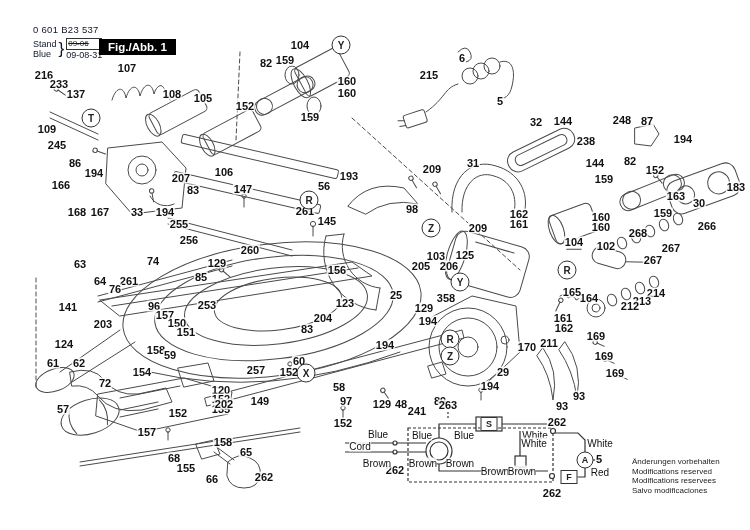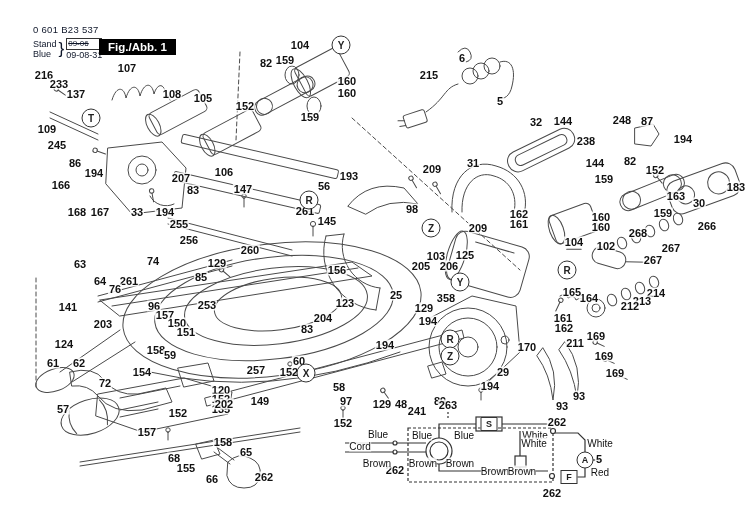--- a/index.html
+++ b/index.html
@@ -296,20 +296,26 @@
       </div>
       <span class="brace">}</span>
       <div class="si-dates">
         <span class="struck">09-06</span>
         <span>09-08-31</span>
       </div>
     </div>
   </div>
   <div class="fig-box">Fig./Abb. 1</div>
 
+  <div class="rev-note">
+    <div>Änderungen vorbehalten</div>
+    <div>Modifications reserved</div>
+    <div>Modifications reservees</div>
+    <div>Salvo modificaciones</div>
+  </div>
 
   <div class="layer" id="annotation-layer">
       <span class="callout" style="left: 44px; top: 75px;">216</span>
       <span class="callout" style="left: 59px; top: 84px;">233</span>
       <span class="callout" style="left: 76px; top: 94px;">137</span>
       <span class="callout" style="left: 127px; top: 68px;">107</span>
       <span class="callout" style="left: 172px; top: 94px;">108</span>
       <span class="callout" style="left: 203px; top: 98px;">105</span>
       <span class="callout" style="left: 245px; top: 106px;">152</span>
       <span class="callout" style="left: 266px; top: 63px;">82</span>
@@ -429,21 +435,21 @@
       <span class="callout" style="left: 572px; top: 292px;">165</span>
       <span class="callout" style="left: 563px; top: 318px;">161</span>
       <span class="callout" style="left: 564px; top: 328px;">162</span>
       <span class="callout" style="left: 656px; top: 293px;">214</span>
       <span class="callout" style="left: 642px; top: 301px;">213</span>
       <span class="callout" style="left: 630px; top: 306px;">212</span>
       <span class="callout" style="left: 446px; top: 298px;">358</span>
       <span class="callout" style="left: 424px; top: 308px;">129</span>
       <span class="callout" style="left: 428px; top: 321px;">194</span>
       <span class="callout" style="left: 527px; top: 347px;">170</span>
-      <span class="callout" style="left: 549px; top: 343px; margin-left: 26px;">211</span>
+      <span class="callout" style="left: 549px; top: 343px;">211</span>
       <span class="callout" style="left: 596px; top: 336px;">169</span>
       <span class="callout" style="left: 604px; top: 356px;">169</span>
       <span class="callout" style="left: 615px; top: 373px;">169</span>
       <span class="callout" style="left: 579px; top: 396px;">93</span>
       <span class="callout" style="left: 562px; top: 406px;">93</span>
       <span class="callout" style="left: 503px; top: 372px;">29</span>
       <span class="callout" style="left: 490px; top: 386px;">194</span>
       <span class="callout" style="left: 557px; top: 422px;">262</span>
       <span class="callout" style="left: 395px; top: 470px;">262</span>
       <span class="callout" style="left: 552px; top: 493px;">262</span>

